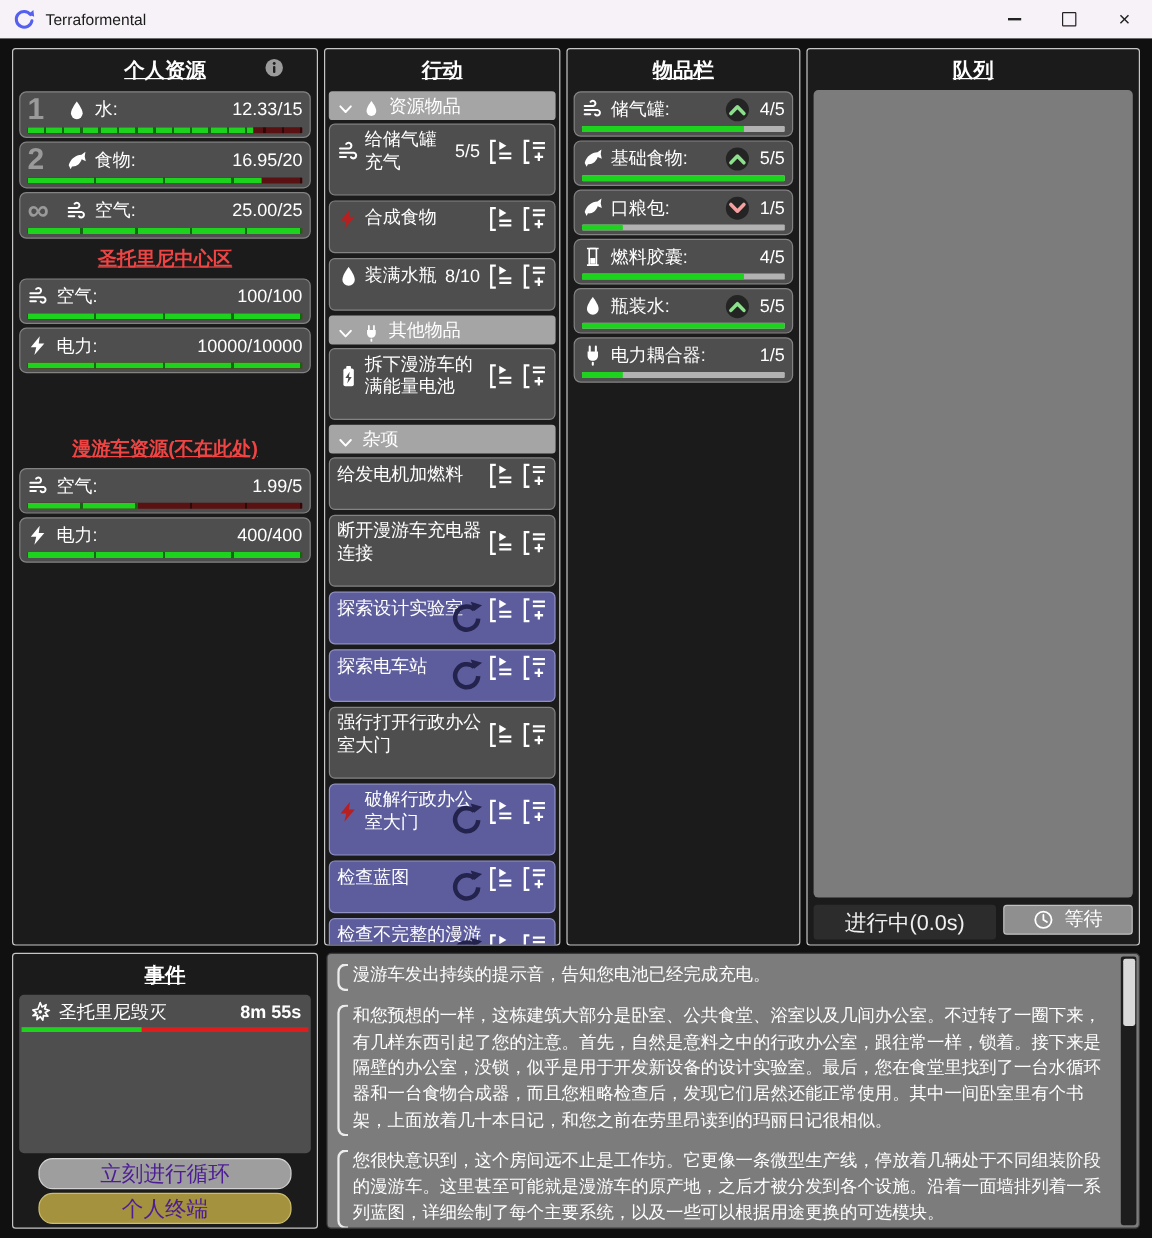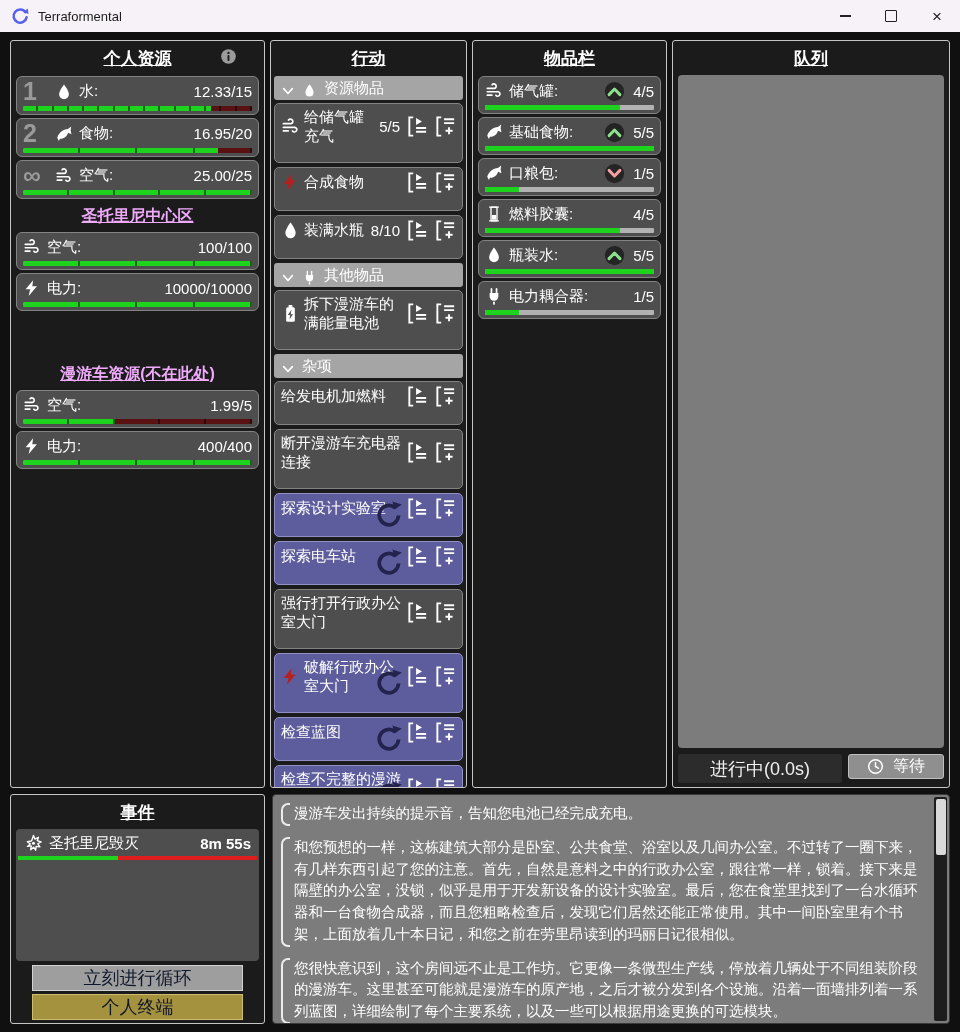--- a/index.html
+++ b/index.html
@@ -15,21 +15,21 @@
   .glyph-max{width:10px;height:10px;border:1.4px solid #222;border-radius:1px;}
   .glyph-close{font-size:17px;color:#222;line-height:1;}
   
   .content{padding:8px 10px 6px;}
   .grid-top{display:grid;grid-template-columns:255px 197px 195px 278px;gap:5px;height:748px;}
   .grid-bot{display:grid;grid-template-columns:255px 678px;gap:7px;margin-top:6px;height:230px;}
   .panel{background:#1b1b1b;border:1px solid #c6c6c6;border-radius:3px;padding:3px;box-sizing:border-box;
     display:flex;flex-direction:column;overflow:hidden;position:relative;}
   .panel-h{position:relative;text-align:center;color:#fff;font-size:17px;font-weight:600;padding:3px 0 4px;}
   .panel-h .ht{text-decoration:underline;}
-  .sub-h{text-align:center;color:#f0abfc;font-size:16px;font-weight:600;padding:4px 0 3px;}
+  .sub-h{text-align:center;color:#ef4444;font-size:16px;font-weight:600;padding:4px 0 3px;}
   .sub-h .ht{text-decoration:underline;}
   .info-ic{position:absolute;right:24px;top:4px;width:17px;height:17px;}
   .info-ic svg{width:17px;height:17px;display:block;}
   
   .res{background:#4e4e4e;border:1px solid #838383;border-radius:6px;margin:2px 2px 3px;padding:2px 6px 3px;}
   .res-top{display:flex;align-items:center;gap:6px;min-height:24px;color:#fff;font-size:15px;}
   .res-num{font-size:25px;font-weight:700;color:#9a9a9a;width:26px;line-height:1;text-align:left;}
   .res-lbl{flex:0 0 auto;}
   .res-val{margin-left:auto;font-size:15px;}
   .ic{flex:0 0 auto;}
@@ -60,31 +60,31 @@
   .ibtn svg{width:25px;height:23px;display:block;color:#fff;}
   .once{position:absolute;right:58px;top:50%;transform:translateY(-50%);z-index:1;}
   .once svg{width:30px;height:30px;display:block;color:#23234d;}
   .act.red .once svg{color:#3c1212;}
   .act .ic svg{width:19px;height:19px;}
   
   .q-body{flex:1;background:#7c7c7c;border-radius:4px;margin:1px 2px;}
   .q-foot{display:flex;gap:6px;margin:5px 2px 1px;}
   .q-status{flex:1;background:#2c2c2c;border-radius:3px;color:#f0f0f0;font-size:18px;display:flex;
     align-items:center;justify-content:center;padding:2px 8px;height:25px;}
-  .q-wait{width:96px;background:#8f8f8f;border:1px solid #c0c0c0;border-radius:3px;color:#fff;display:flex;
+  .q-wait{width:108px;background:#8f8f8f;border:1px solid #c0c0c0;border-radius:3px;color:#fff;display:flex;
     align-items:center;justify-content:center;gap:9px;font-size:16px;height:25px;box-sizing:border-box;}
   .q-wait svg{width:17px;height:17px;display:block;color:#fff;}
   
   .ev-body{flex:1;background:#4e4e4e;border-radius:4px;margin:1px 2px;overflow:hidden;}
   .ev-row{padding:3px 0 0;}
   .ev-top{display:flex;align-items:center;gap:6px;color:#fff;font-size:15px;padding:2px 8px 3px;}
   .ev-top .ic svg{width:19px;height:19px;}
   .ev-time{margin-left:auto;font-weight:bold;}
   .ev-bar{position:relative;height:4px;margin:0 2px;}
-  .btn{margin:3px 18px 0;height:24px;border-radius:0;color:#0f172a;font-size:18px;display:flex;
+  .btn{margin:3px 18px 0;height:24px;border-radius:12px;color:#4c1d95;font-size:18px;display:flex;
     align-items:center;justify-content:center;}
   .loop-btn{background:#9e9e9e;border:1px solid #d2d2d2;}
   .term-btn{background:#a5923f;border:1px solid #cdbd6e;}
   
   .log{background:#7c7c7c;border:1px solid #3a3a3a;border-radius:4px;box-sizing:border-box;
     padding:7px 24px 6px 8px;position:relative;overflow:hidden;height:230px;}
   .msg{position:relative;padding:1px 2px 2px 13px;margin-bottom:9px;color:#fff;font-size:14.5px;line-height:1.5;}
   .msg::before{content:"";position:absolute;left:0;top:1px;bottom:1px;width:7px;
     border:2.5px solid #ececec;border-right:none;border-radius:7px 0 0 7px;}
   .sb{position:absolute;top:2px;right:2px;bottom:2px;width:13px;background:#1d1d1d;border-radius:2px;}

